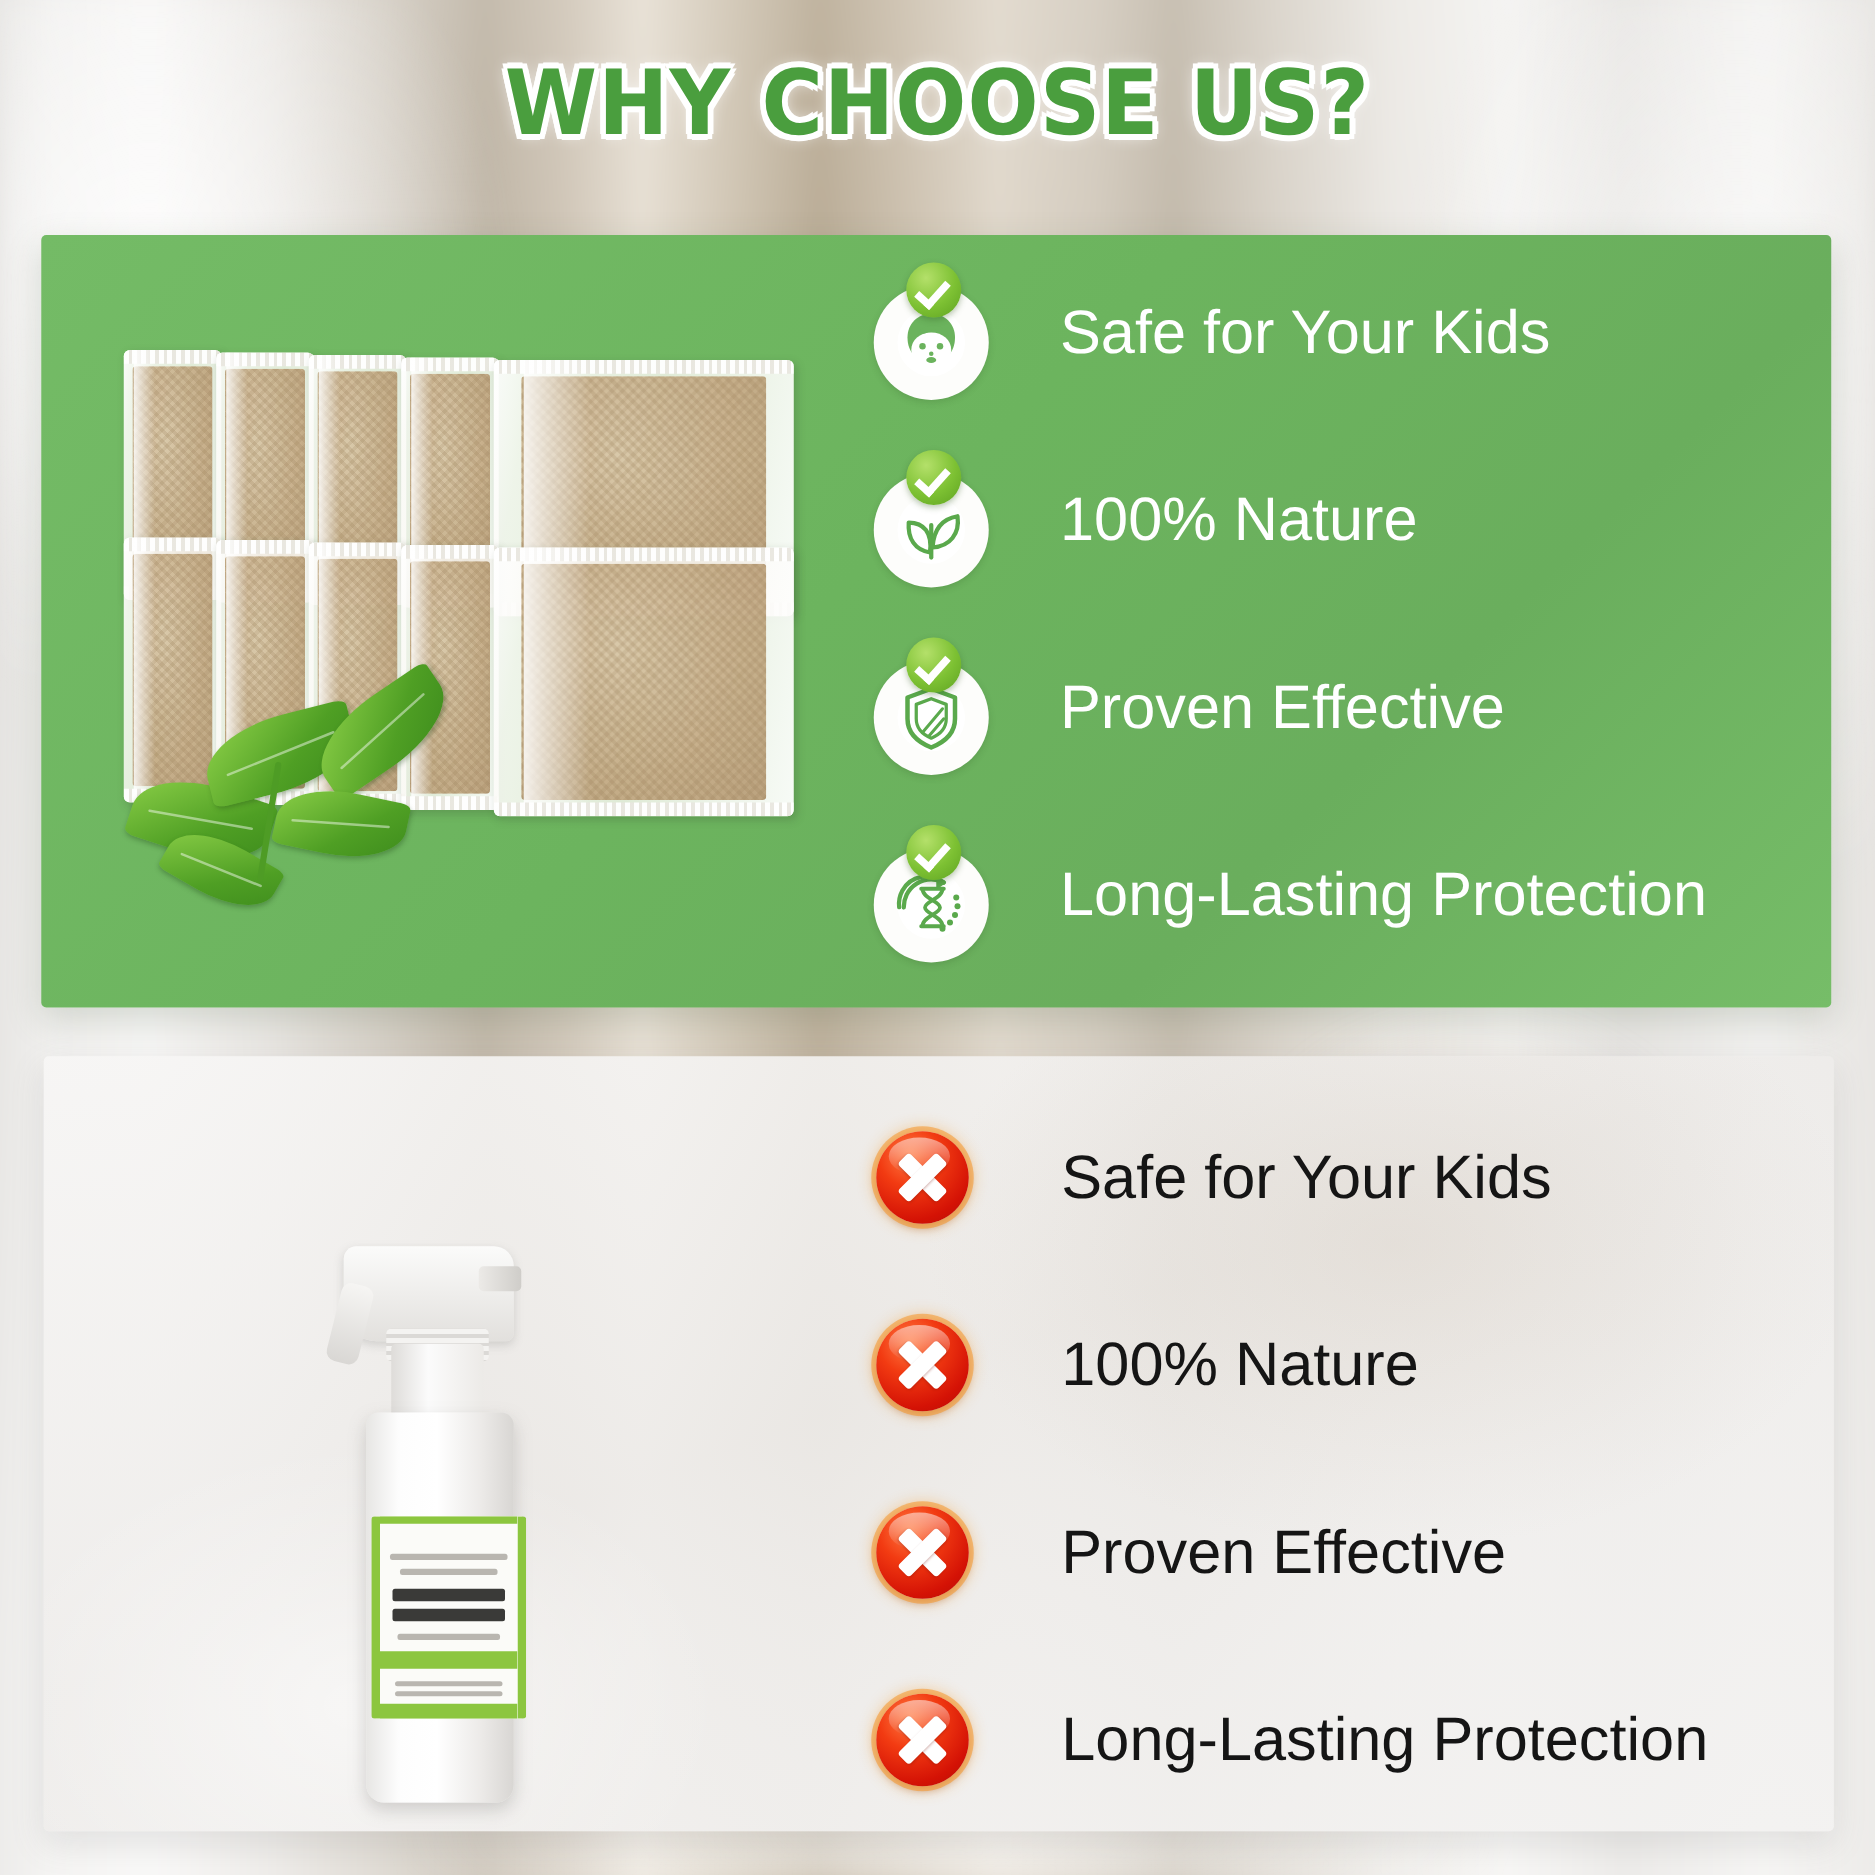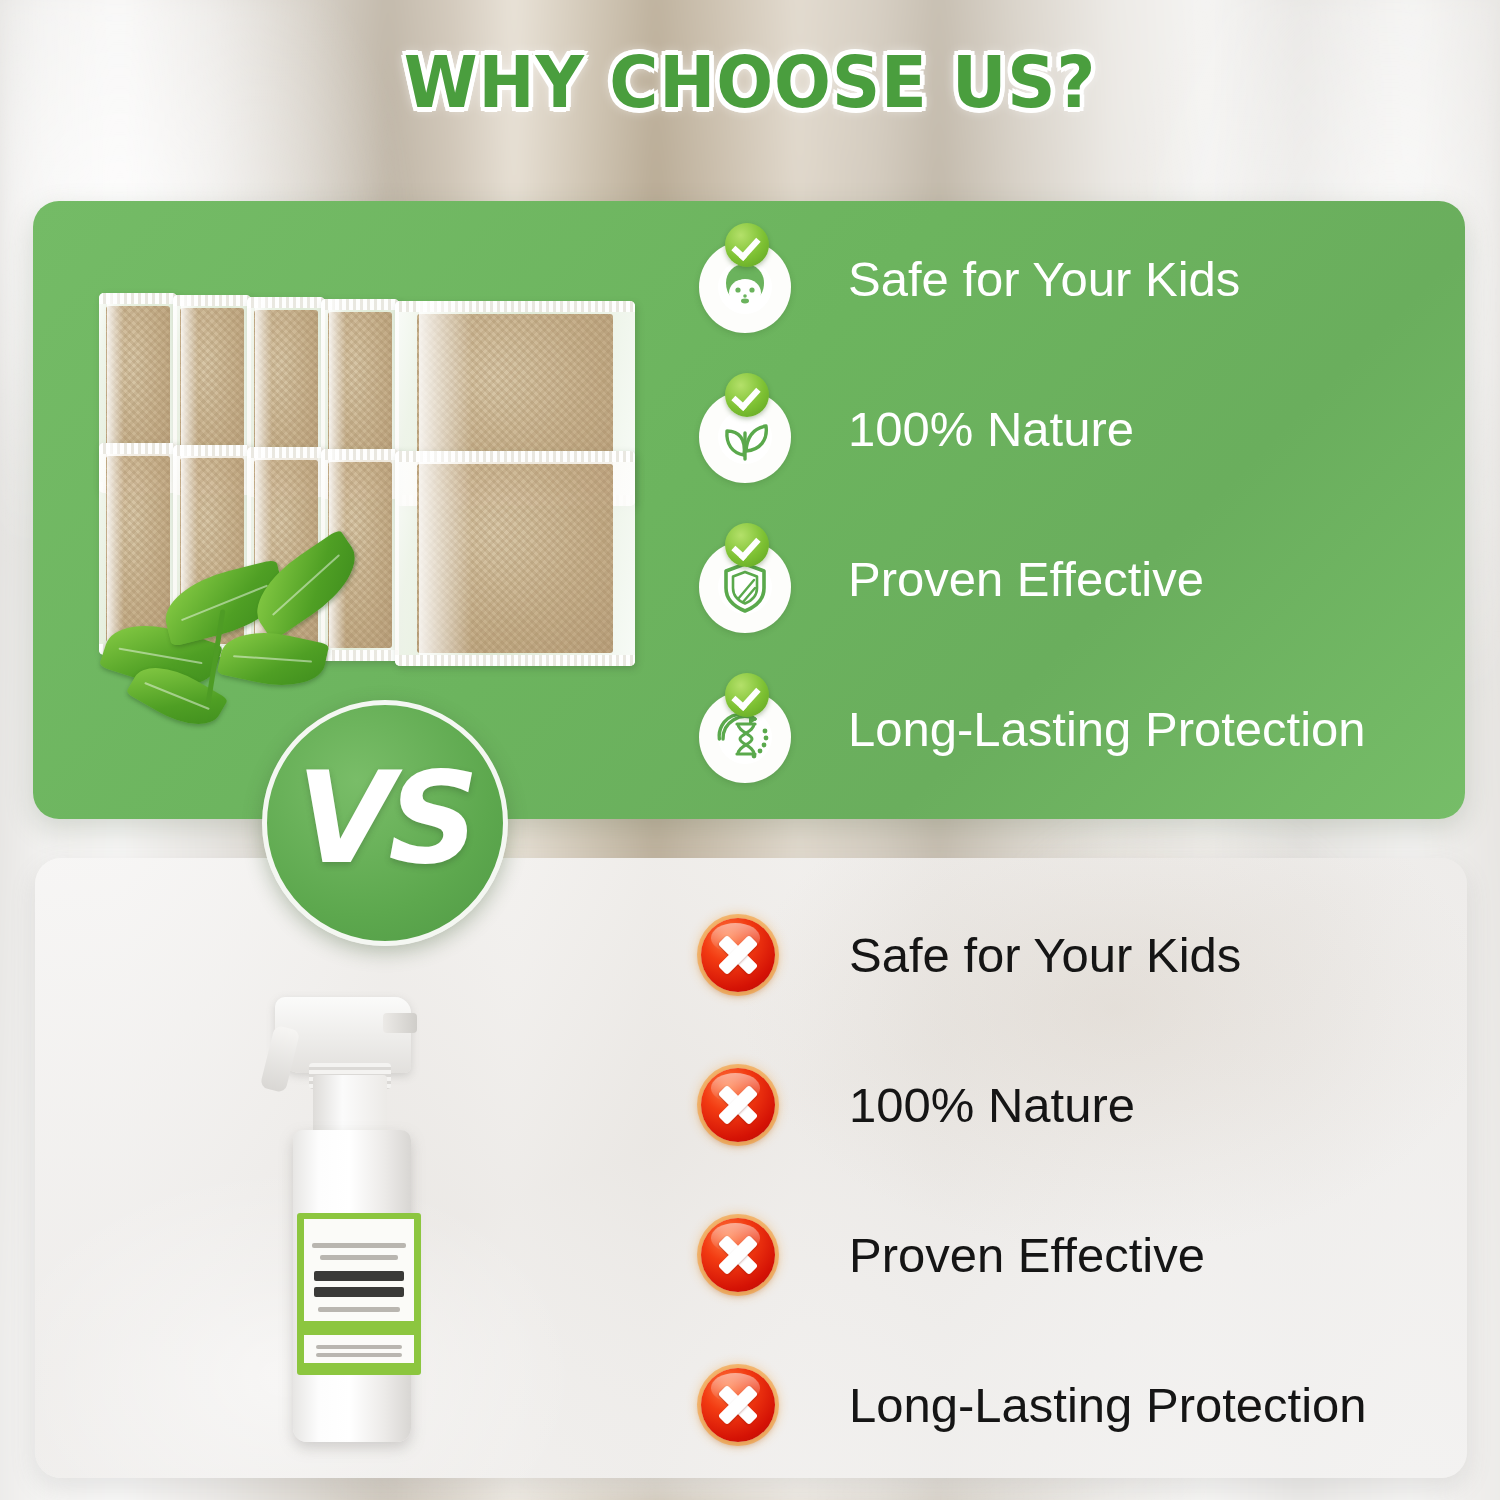--- a/index.html
+++ b/index.html
@@ -34,21 +34,21 @@
     font-size:72px;font-weight:bold;letter-spacing:1px;
     color:#4a9e3e;
     font-family:"DejaVu Sans", sans-serif;
     transform:scaleX(.93);
     text-shadow:
       -4px -4px 0 #fff, 4px -4px 0 #fff, -4px 4px 0 #fff, 4px 4px 0 #fff,
       -5px 0 0 #fff, 5px 0 0 #fff, 0 -5px 0 #fff, 0 5px 0 #fff,
       0 0 14px rgba(255,255,255,.95);}
 
   
-  .panel{position:absolute;border-radius:26px;margin-top:13px;}
+  .panel{position:absolute;border-radius:4px;}
   .panel-green{left:33px;top:188px;width:1432px;height:618px;
     background:linear-gradient(135deg,#74bb66 0%,#6cb45e 45%,#6aae5d 72%,#76bd68 100%);
     box-shadow:0 10px 28px rgba(90,110,80,.22);overflow:hidden;}
   .panel-white{left:35px;top:845px;width:1432px;height:620px;
     background:linear-gradient(160deg, rgba(247,246,245,.93) 0%, rgba(238,236,234,.90) 45%, rgba(243,242,241,.93) 100%);
     box-shadow:0 10px 26px rgba(120,120,120,.16);overflow:hidden;}
   .panel-white .wsheen{position:absolute;inset:0;
     background:radial-gradient(ellipse 520px 340px at 1080px 150px, rgba(205,193,178,.28), rgba(255,255,255,0) 72%),
                radial-gradient(ellipse 420px 300px at 250px 520px, rgba(255,255,255,.55), rgba(255,255,255,0) 70%);}
 
@@ -304,23 +304,20 @@
       </div>
     <div class="leaf" style="left:126px;top:78px;width:104px;height:52px;transform:rotate(12deg);">
         <i></i>
       </div>
     <div class="leaf" style="left:36px;top:118px;width:92px;height:46px;transform:rotate(30deg);">
         <i></i>
       </div>
     <div class="stem" style="left:118px;top:54px;width:5px;height:96px;transform:rotate(9deg);"></div>
   </div>
 
-  <div class="vs">
-    <span>VS</span>
-  </div>
 
   <div class="panel panel-white white">
     <div class="wsheen"></div>
 
     <div class="feat-list" style="left:666px;top:30px;width:740px;">
       <div class="feat" style="top:30px;left:0;">
         <div class="bicon">
           <div class="ball"></div>
             <div class="x1"></div>
             <div class="x2"></div>

